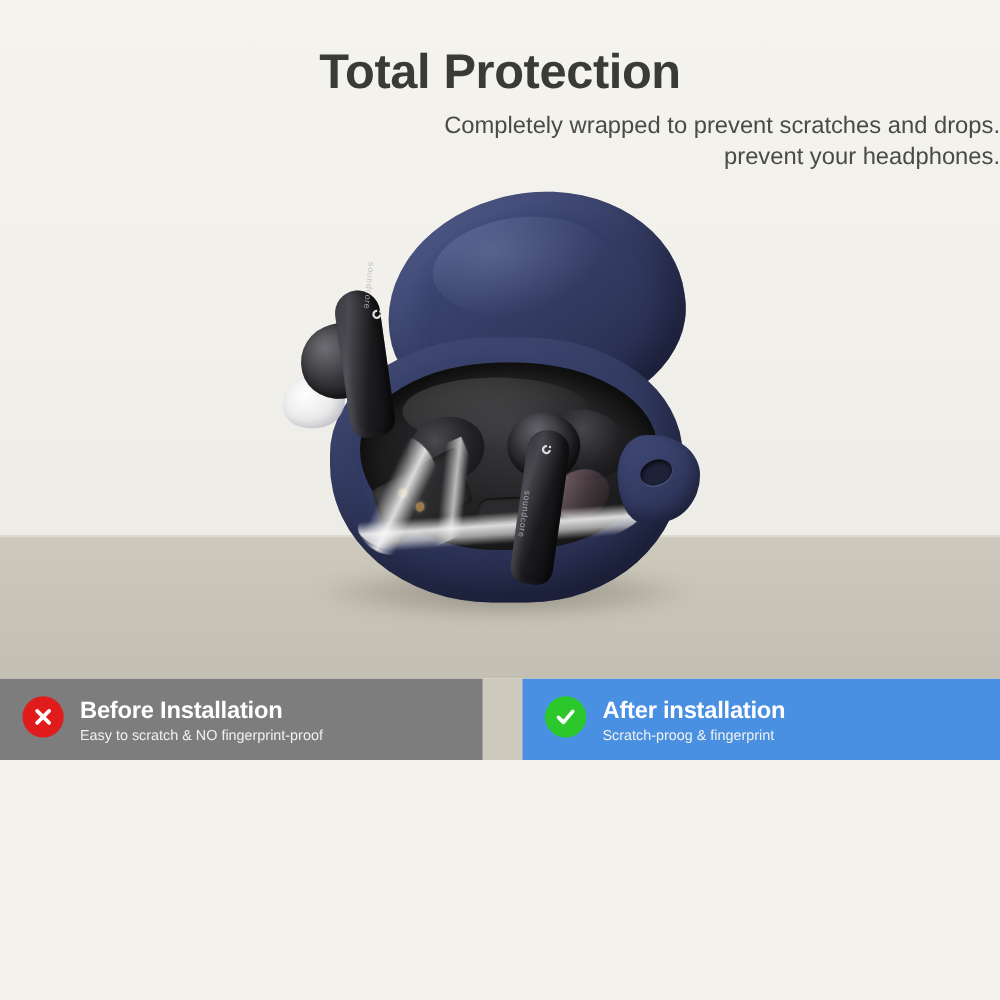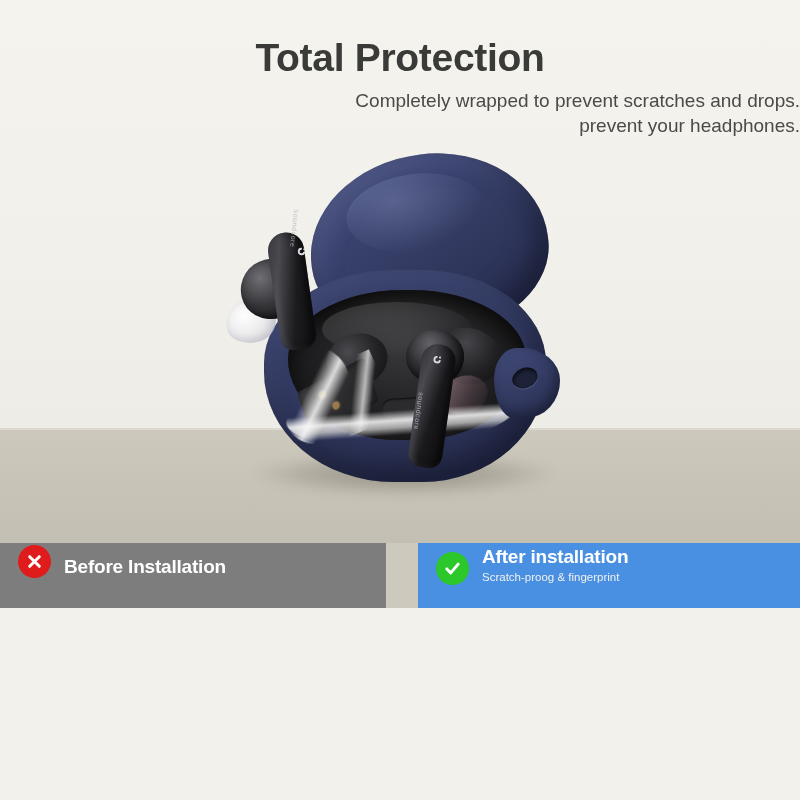--- a/index.html
+++ b/index.html
@@ -140,21 +140,21 @@
   .bud-slot-c{position:absolute;left:206px;top:224px;width:46px;height:38px;
     background:linear-gradient(140deg, rgba(200,160,170,.55) 0%, rgba(120,90,100,.35) 60%, rgba(40,30,36,.2) 100%);
     border-radius:48% 52% 50% 50%;transform:rotate(-24deg);filter:blur(.6px);}
 
   
   .panels{position:absolute;left:0;top:543px;width:800px;height:257px;background:#cdc9bc;}
   .panel{position:absolute;top:0;height:257px;overflow:hidden;}
   .panel-before{left:0;width:386px;background:#7d7d7d;}
   .panel-after{left:418px;width:382px;background:#4a90e2;}
 
-  .panel-head{position:absolute;left:0;top:2px;width:100%;display:flex;align-items:flex-end;
+  .panel-head{position:absolute;left:0;top:14px;width:100%;display:flex;align-items:flex-start;
     padding-left:18px;box-sizing:border-box;}
   .badge{width:33px;height:33px;border-radius:50%;flex:0 0 auto;position:relative;
     display:flex;align-items:center;justify-content:center;}
   .badge-x{background:#e01b1b;}
   .badge-c{background:#2bc72b;}
   .badge svg{width:21px;height:21px;display:block;}
   .head-text{margin-left:13px;}
   .panel-title{font-size:19px;font-weight:bold;color:#ffffff;line-height:23px;letter-spacing:-0.2px;}
   .panel-sub{font-size:11.5px;color:#f0f0f0;line-height:16px;margin-top:1px;}
 
@@ -247,20 +247,21 @@
 
     <div class="panel panel-before">
       <div class="panel-head">
         <div class="badge badge-x">
           <svg viewBox="0 0 24 24">
             <path d="M6.5 6.5 L17.5 17.5 M17.5 6.5 L6.5 17.5" stroke="#ffffff" stroke-width="3.4" stroke-linecap="round"></path>
           </svg>
         </div>
         <div class="head-text">
           <div class="panel-title">Before Installation</div>
+          <div class="panel-sub">Easy to scratch &amp; NO fingerprint-proof</div>
         </div>
       </div>
 
       <div class="black-case">
         <div class="bc-shadow"></div>
         <div class="bc-lower"></div>
         <div class="bc-upper"></div>
         <div class="bc-seam"></div>
         <div class="bc-logo">
           <svg viewBox="0 0 44 22" style="width:100%;height:100%;">

